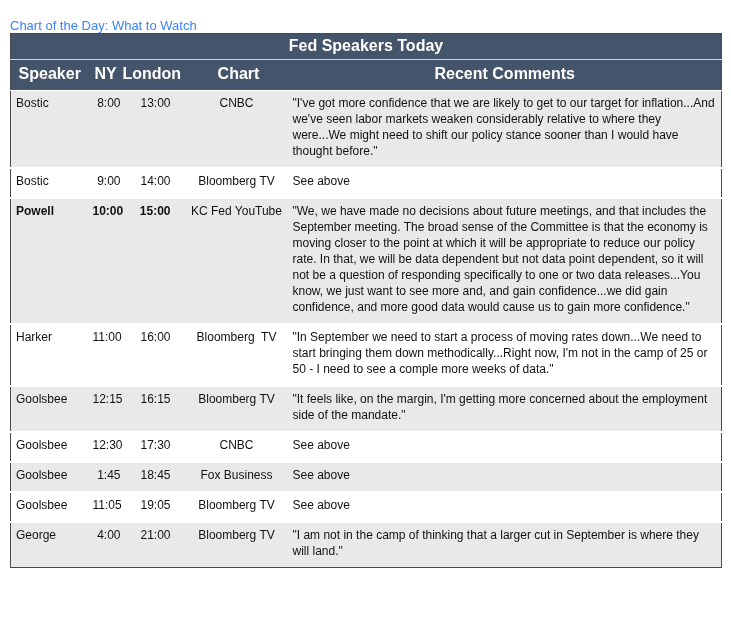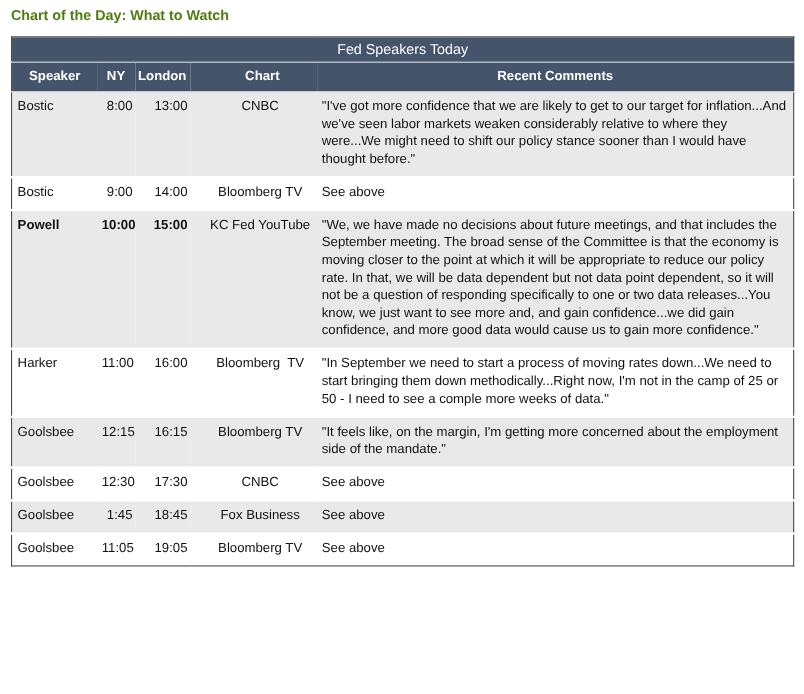--- a/index.html
+++ b/index.html
@@ -8,24 +8,24 @@
     width: 731px;
     height: 631px;
     background: #ffffff;
     font-family: "Liberation Sans", sans-serif;
     color: #111111;
     overflow: hidden;
   }
   .doc-title {
     position: absolute;
     left: 10px;
-    top: 6px;
+    top: 18px;
     font-size: 13px;
-    font-weight: bold;
-    color: #4d7c0f;
+    font-weight: normal;
+    color: #3b82f6;
   }
   .table-wrap {
     position: absolute;
     left: 10px;
     top: 33px;
     width: 712px;
   }
   table.fed-table {
     width: 100%;
     border-collapse: collapse;
@@ -35,30 +35,30 @@
   }
   col.c1 { width: 78px; }
   col.c2 { width: 34px; }
   col.c3 { width: 50px; }
   col.c4 { width: 116px; }
   col.c5 { width: auto; }
 
   tr.t-title th {
     background: var(--header_bg, #44546A);
     color: var(--header_text, #ffffff);
-    font-weight: normal;
-    font-size: 13px;
+    font-weight: bold;
+    font-size: 16px;
     padding: 3px 0 4px 0;
     border-bottom: 1px solid #cfd5dd;
   }
   tr.t-cols th {
     background: var(--header_bg, #44546A);
     color: var(--header_text, #ffffff);
     font-weight: bold;
-    font-size: 12px;
+    font-size: 16px;
     text-align: center;
     padding: 5px 0 7px 0;
     border-bottom: 1px solid #ffffff;
   }
   tr.t-cols th.h-venue { padding-left: 16px; }
 
   tbody td {
     vertical-align: top;
     line-height: 16px;
     padding: 4px 4px 8px 4px;
@@ -155,16 +155,23 @@
           <td class="c-venue">Fox Business</td>
           <td class="c-comments">See above</td>
         </tr>
         <tr>
           <td class="c-speaker">Goolsbee</td>
           <td class="c-ny">11:05</td>
           <td class="c-london">19:05</td>
           <td class="c-venue">Bloomberg TV</td>
           <td class="c-comments">See above</td>
         </tr>
+        <tr class="shaded">
+          <td class="c-speaker">George</td>
+          <td class="c-ny">4:00</td>
+          <td class="c-london">21:00</td>
+          <td class="c-venue">Bloomberg TV</td>
+          <td class="c-comments">"I am not in the camp of thinking that a larger cut in September is where they will land."</td>
+        </tr>
       </tbody>
     </table>
   </div>
 </div>
 
 </body></html>

